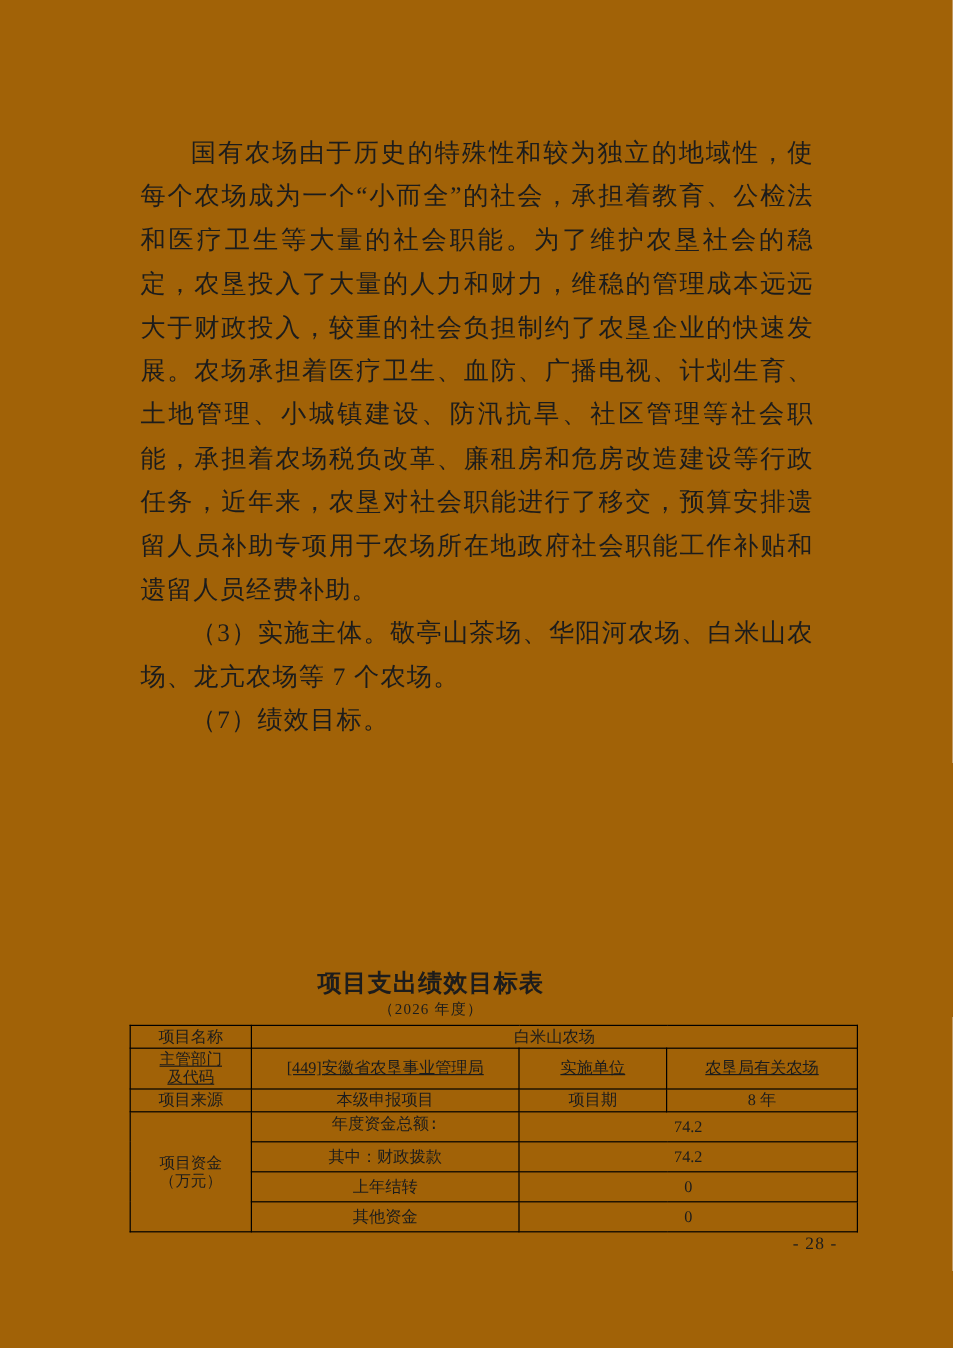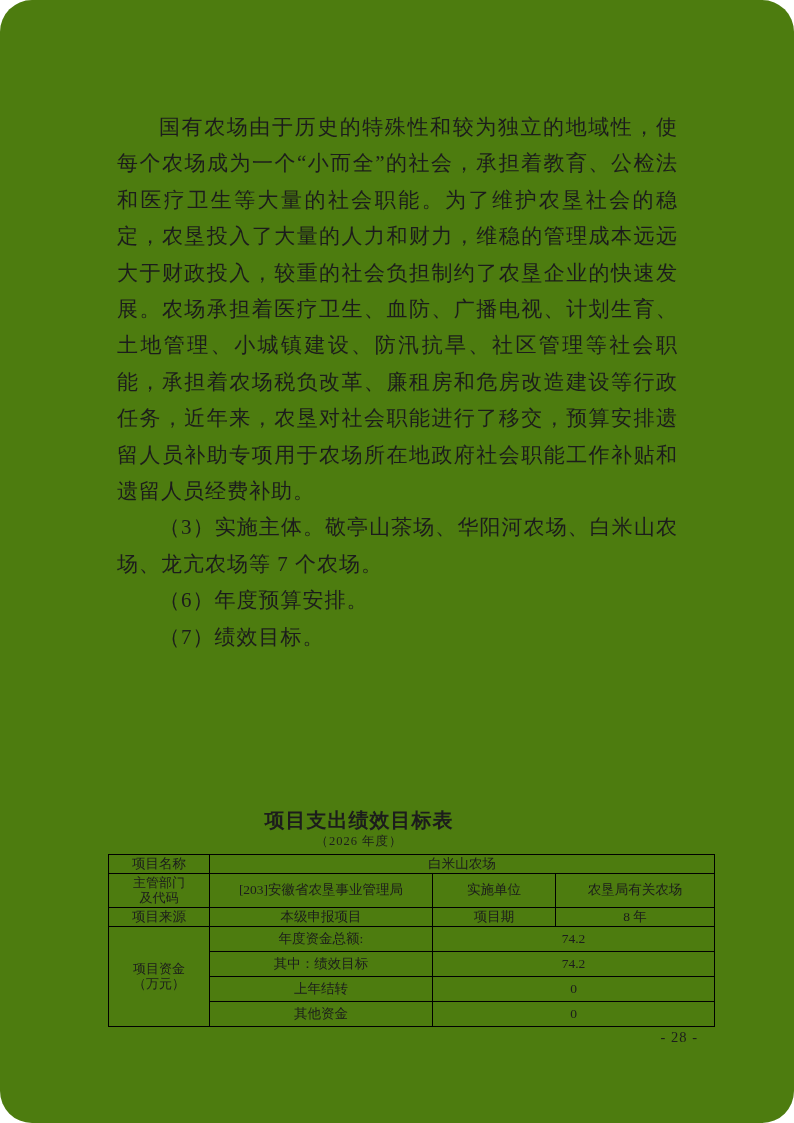--- a/index.html
+++ b/index.html
@@ -1,23 +1,22 @@
 <!DOCTYPE html>
 <html><head>
 <meta charset="utf-8">
 <style>
   html,body { margin:0; padding:0; background:#ffffff; }
   .page {
     position:relative;
     width:794px; height:1123px;
-    background:#4d7c0f;
+    background:#a16207;
     color:#1c1c1c;
     font-family:"Liberation Serif","DejaVu Serif",serif;
     overflow:hidden;
-    border-radius:32px;
   }
   .content {
     position:absolute;
     left:117px; top:109px; width:561px;
   }
   .body-p {
     margin:0;
     font-size:21px;
     line-height:36.4px;
     letter-spacing:1px;
@@ -53,41 +52,40 @@
     border:1px solid #000;
     font-size:13.5px;
     line-height:1.18;
     text-align:center;
     vertical-align:middle;
     padding:1px 2px;
     overflow:hidden;
   }
   table.perf .pre { white-space:pre-line; font-size:13px; }
   tr.r1 { height:18px;padding-left:24px; }
-  tr.r2 { height:26px; }
+  tr.r2 { height:26px;text-decoration:underline; }
   tr.r3 { height:18px; }
   tr.rf { height:25px; }
-  td.fn0 { text-align:left; padding-left:10px; }
+  td.fn0 { text-align:left; padding-left:10px;font-family:Liberation Mono, monospace; }
   td.fn1 { text-align:left; padding-left:25px; }
   .page-num {
     position:absolute;
     top:1029px; right:96px;
     font-size:14.5px;
     letter-spacing:1px;
   }
 </style>
 </head>
 <body>
 
 <div class="page">
 
   <div class="content">
     <p class="body-p">国有农场由于历史的特殊性和较为独立的地域性，使每个农场成为一个“小而全”的社会，承担着教育、公检法和医疗卫生等大量的社会职能。为了维护农垦社会的稳定，农垦投入了大量的人力和财力，维稳的管理成本远远大于财政投入，较重的社会负担制约了农垦企业的快速发展。农场承担着医疗卫生、血防、广播电视、计划生育、土地管理、小城镇建设、防汛抗旱、社区管理等社会职能，承担着农场税负改革、廉租房和危房改造建设等行政任务，近年来，农垦对社会职能进行了移交，预算安排遗留人员补助专项用于农场所在地政府社会职能工作补贴和遗留人员经费补助。</p>
     <p class="body-p">（3）实施主体。敬亭山茶场、华阳河农场、白米山农场、龙亢农场等 7 个农场。</p>
-    <p class="body-p">（6）年度预算安排。</p>
     <p class="body-p">（7）绩效目标。</p>
   </div>
 
   <div class="table-block">
     <div class="tbl-title">项目支出绩效目标表</div>
     <div class="tbl-subtitle">（2026 年度）</div>
 
     <table class="perf">
       <colgroup>
         <col style="width:101px">
@@ -96,38 +94,38 @@
         <col style="width:159px">
       </colgroup>
       <tbody>
         <tr class="r1">
           <td>项目名称</td>
           <td colspan="3">白米山农场</td>
         </tr>
         <tr class="r2">
           <td class="pre">主管部门
 及代码</td>
-          <td>[203]安徽省农垦事业管理局</td>
+          <td>[449]安徽省农垦事业管理局</td>
           <td>实施单位</td>
           <td>农垦局有关农场</td>
         </tr>
         <tr class="r3">
           <td>项目来源</td>
           <td>本级申报项目</td>
           <td>项目期</td>
           <td>8 年</td>
         </tr>
         <tr class="rf">
           <td rowspan="4" class="pre">项目资金
 （万元）</td>
           <td class="fn0">年度资金总额:</td>
           <td colspan="2">74.2</td>
         </tr>
         <tr class="rf">
-          <td class="fn1">其中：绩效目标</td>
+          <td class="fn1">其中：财政拨款</td>
           <td colspan="2">74.2</td>
         </tr>
         <tr class="rf">
           <td>上年结转</td>
           <td colspan="2">0</td>
         </tr>
         <tr class="rf">
           <td>其他资金</td>
           <td colspan="2">0</td>
         </tr>

